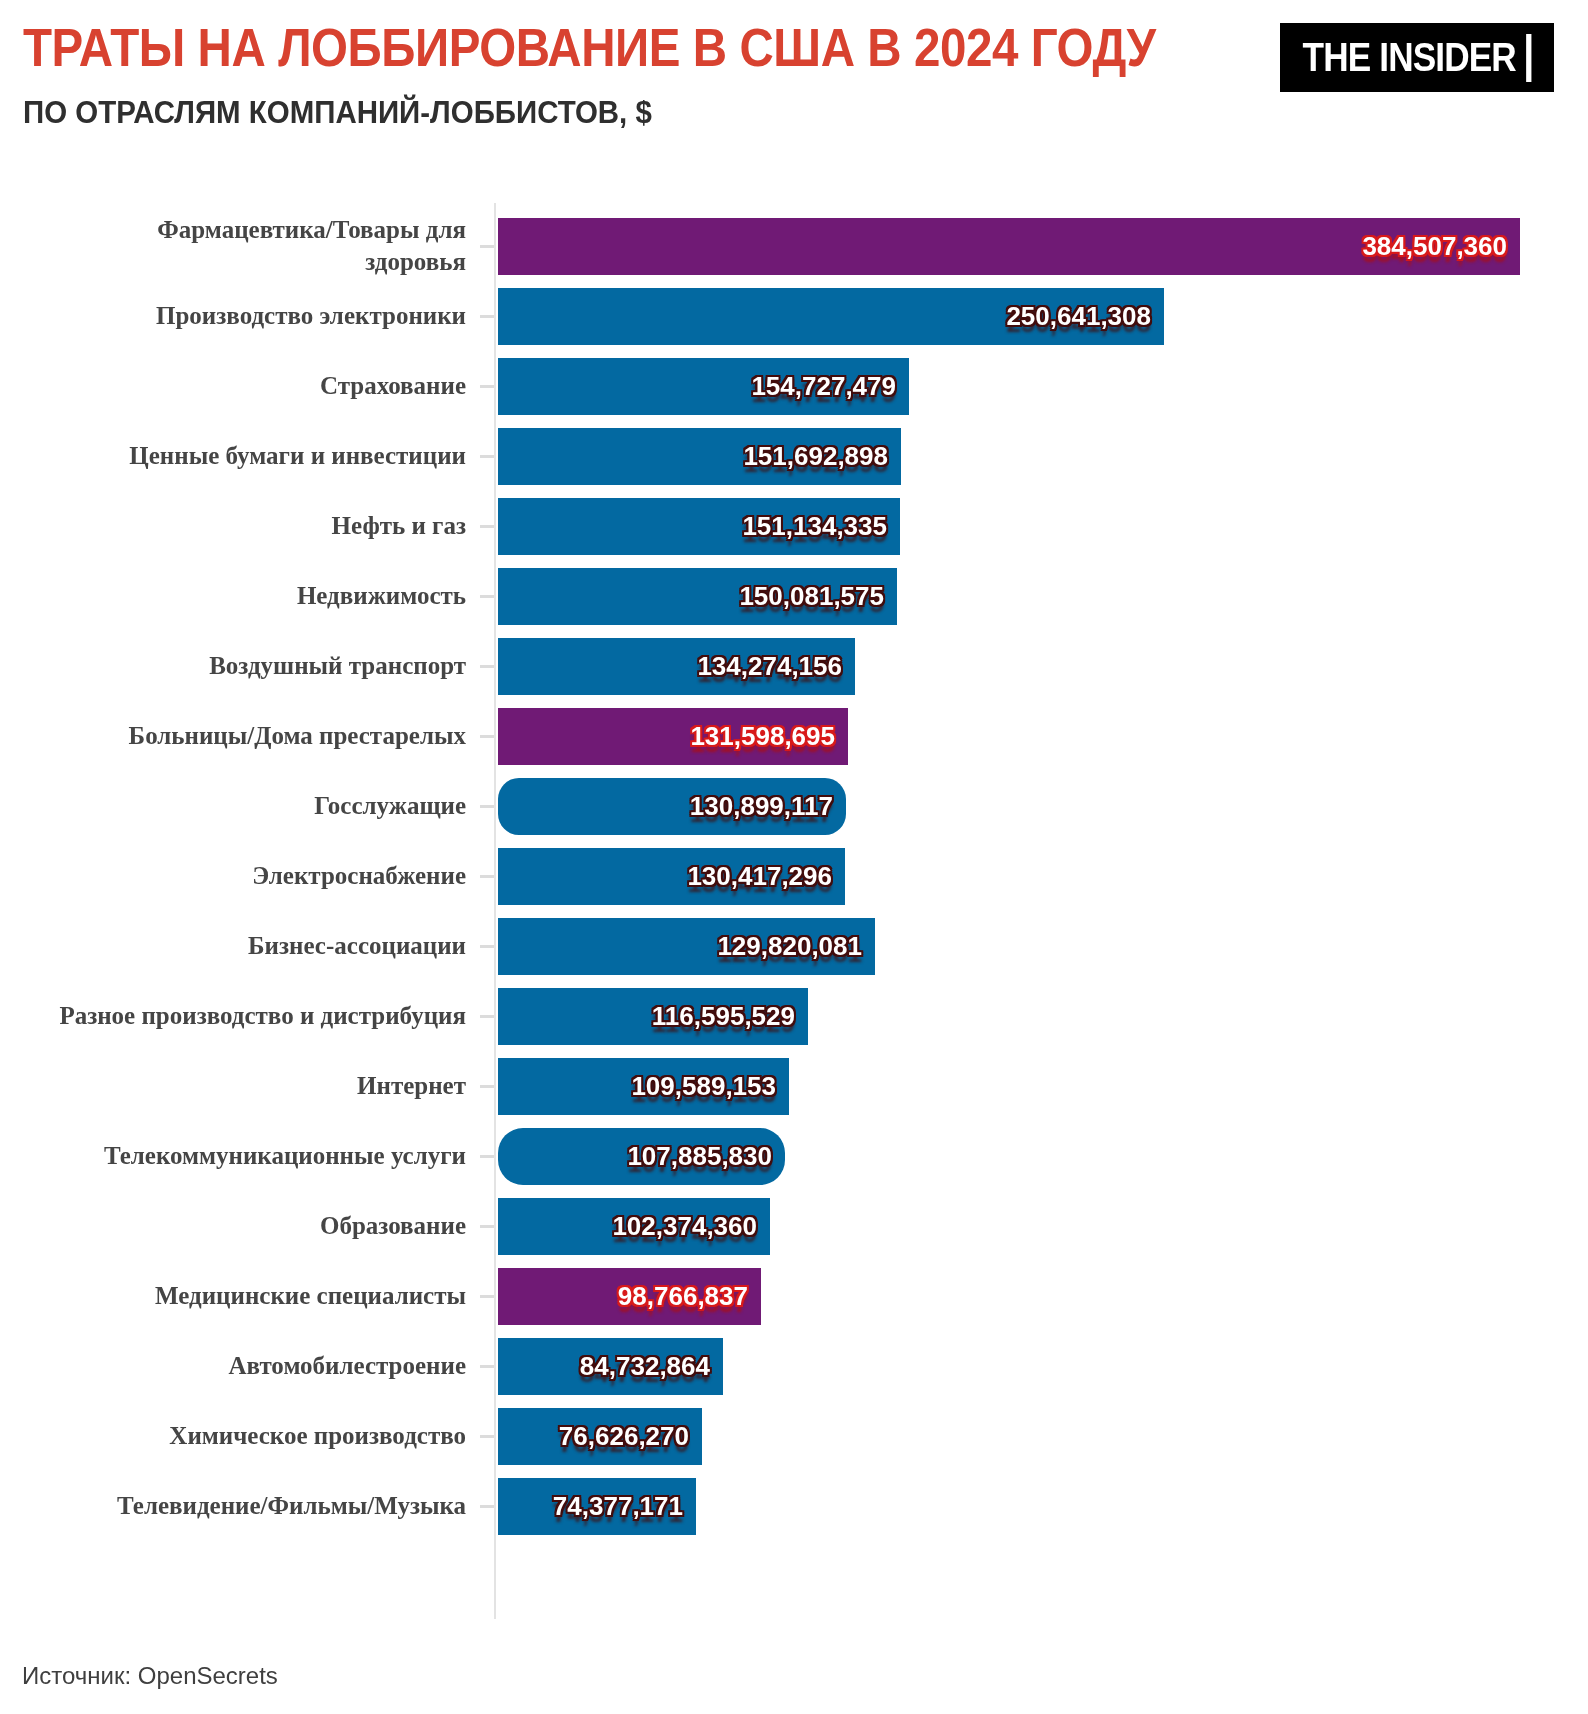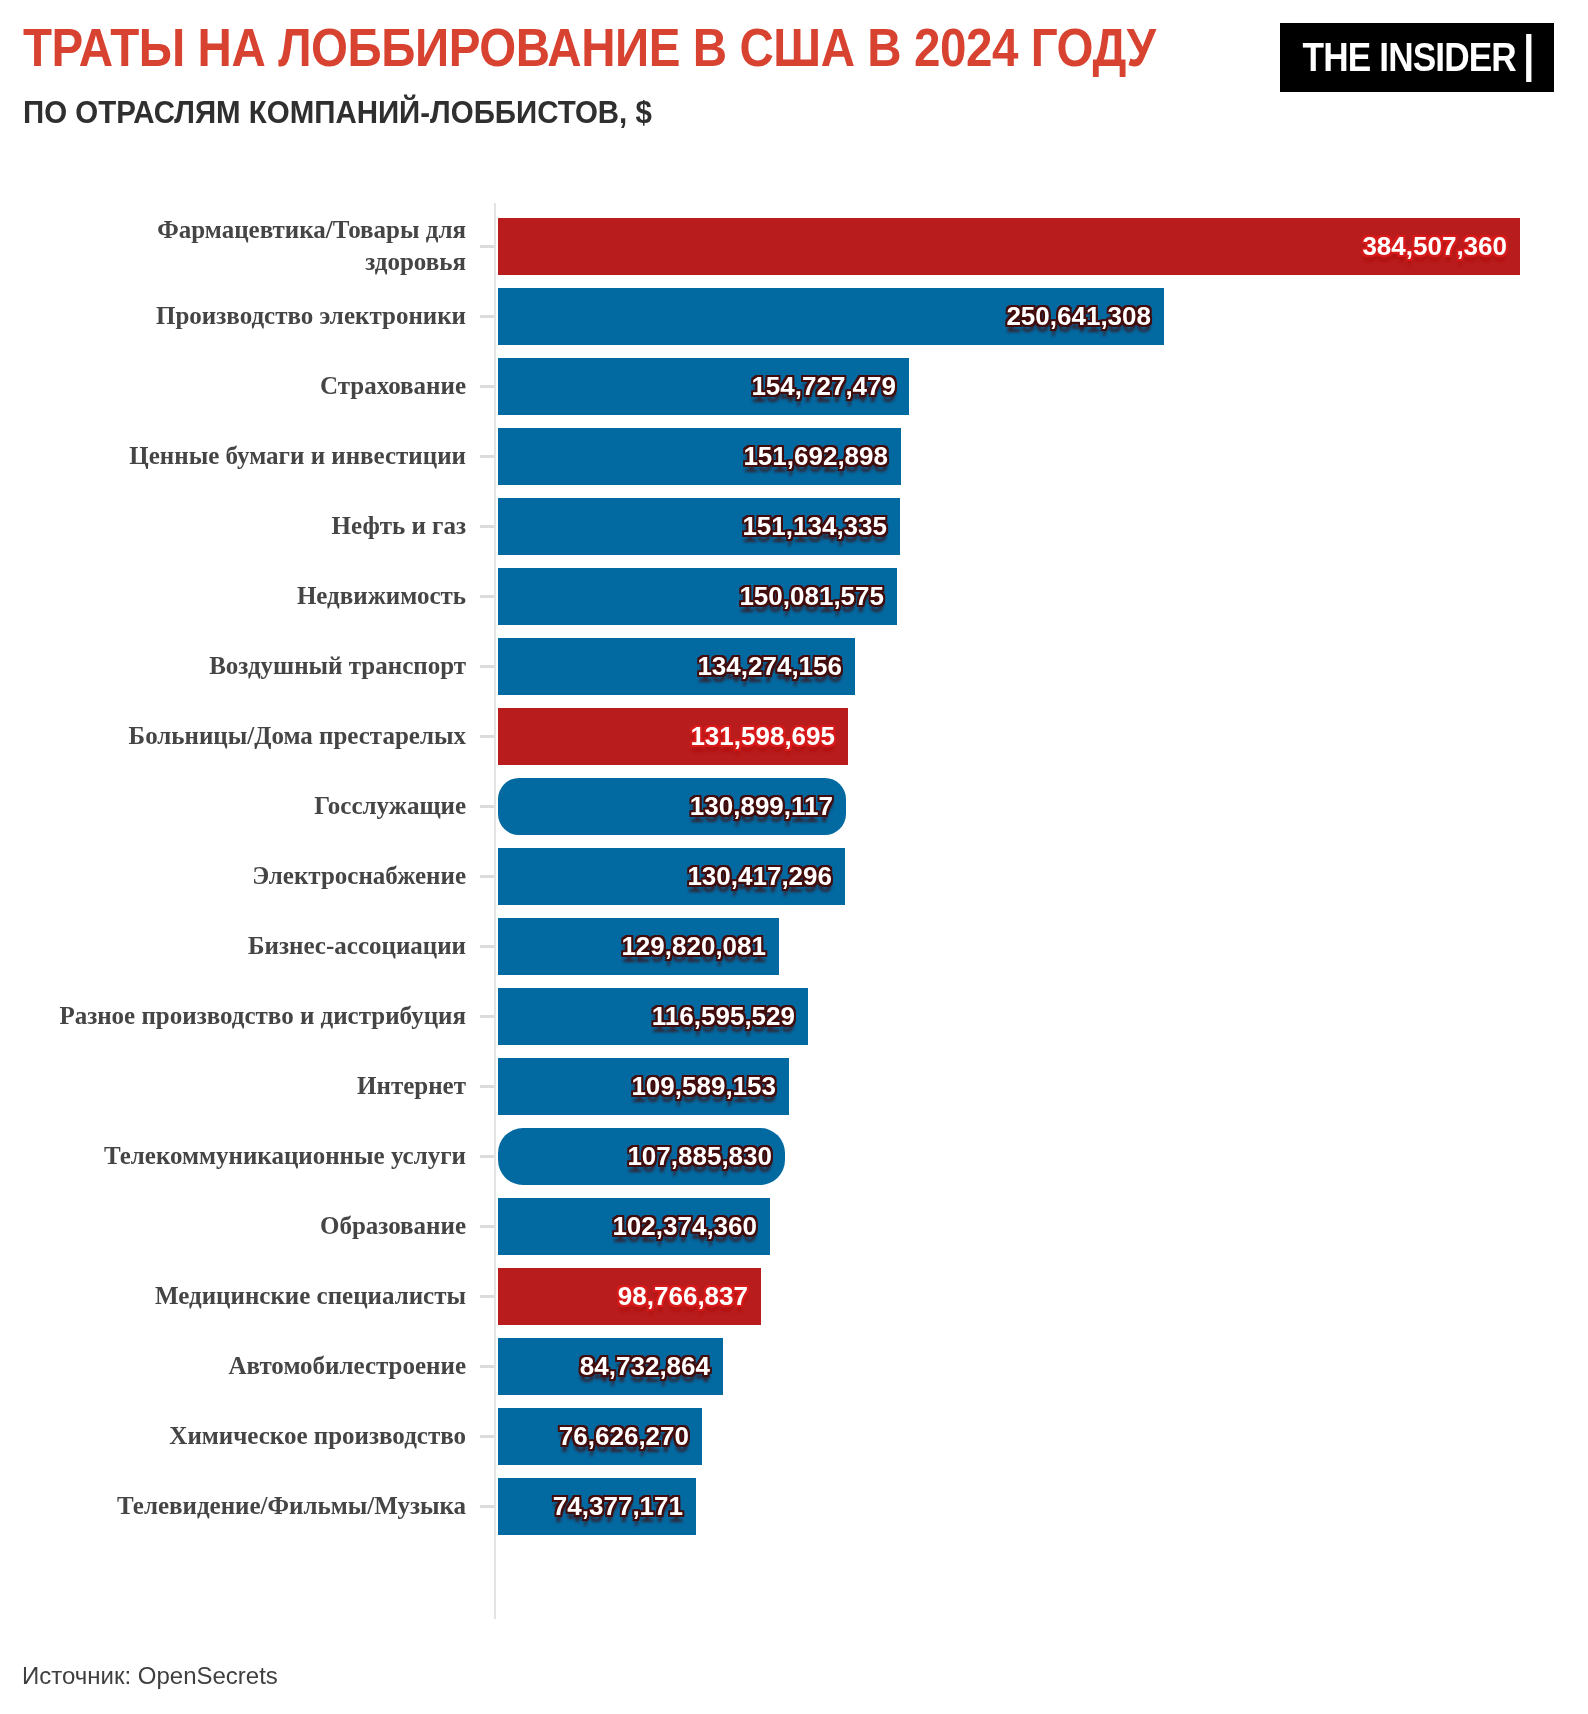--- a/index.html
+++ b/index.html
@@ -52,21 +52,21 @@
     color:#454545; white-space:pre-line;
   }
   .tick { width:14px; height:3px; background:#dcdcdc; flex:none; }
   .bar-area { flex:1; display:flex; align-items:center; padding-left:4px; position:relative; }
   .bar {
     height:57px; box-sizing:border-box;
     display:flex; align-items:center; justify-content:flex-end;
     padding-right:13px;
   }
   .bar.dark   { background:#0369a1; }
-  .bar.bright { background:#b91c1c; }
+  .bar.bright { background:#701a75; }
   .value {
     font-size:26px; font-weight:800; color:#ffffff;
     white-space:nowrap; letter-spacing:0;
   }
   .bar.dark .value {
     text-shadow:
       -2px -2px 0 #420c0c, 2px -2px 0 #420c0c,
       -2px  2px 0 #420c0c, 2px  2px 0 #420c0c,
       -2px  0   0 #420c0c, 2px  0   0 #420c0c,
        0   -2px 0 #420c0c, 0    2px 0 #420c0c,
@@ -201,21 +201,21 @@
       <div class="bar dark" style="width: 347px;">
         <span class="value">130,417,296</span>
       </div>
     </div>
   </div>
 
   <div class="row">
     <div class="label-cell">Бизнес-ассоциации</div>
     <div class="tick"></div>
     <div class="bar-area">
-      <div class="bar dark" style="width: 281px;">
+      <div class="bar dark" style="width: 377px;">
         <span class="value">129,820,081</span>
       </div>
     </div>
   </div>
 
 
   <div class="row">
     <div class="label-cell">Разное производство и дистрибуция</div>
     <div class="tick"></div>
     <div class="bar-area">

